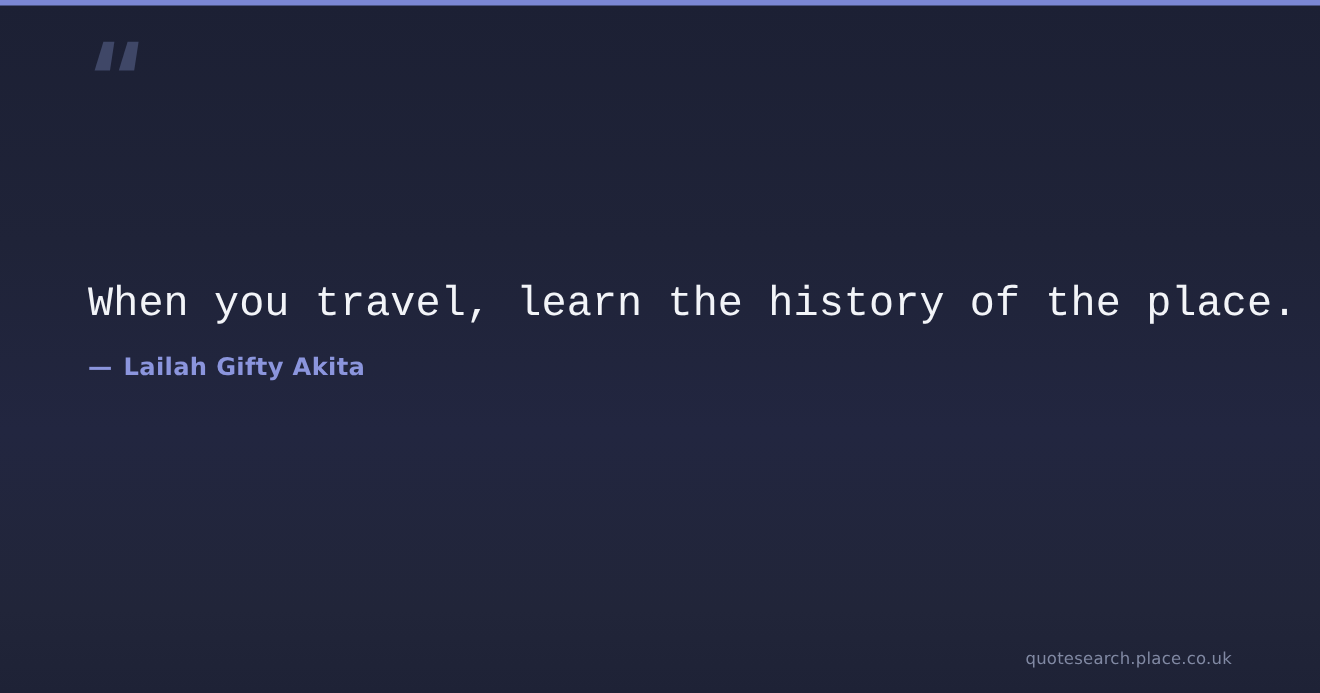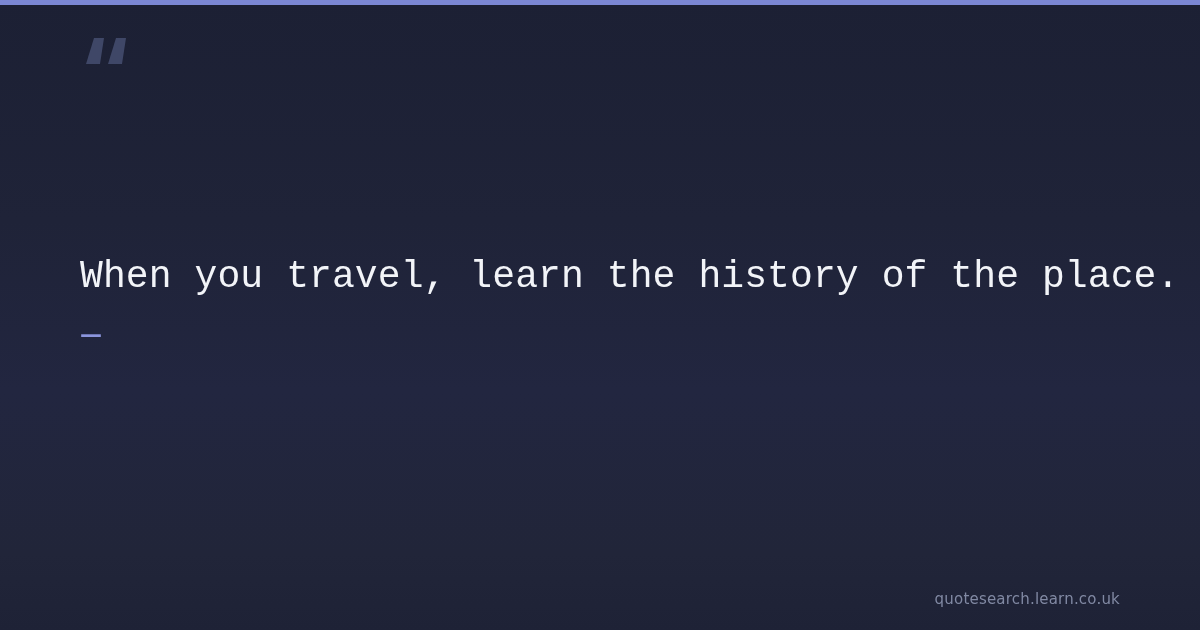--- a/index.html
+++ b/index.html
@@ -104,18 +104,19 @@
     <svg width="60" height="60" viewBox="0 0 60 60" xmlns="http://www.w3.org/2000/svg" aria-hidden="true">
       <path d="M6 42 L14 16 L24 16 L20 42 Z" fill="#3f4767"></path>
       <path d="M28 42 L36 16 L46 16 L42 42 Z" fill="#3f4767"></path>
     </svg>
   </div>
 
   <div class="quote-body">
     <p class="quote-text">When you travel, learn the history of the place.</p>
     <div class="quote-attribution">
       <span class="attribution-dash">—</span>
+      <span class="attribution-name">Lailah Gifty Akita</span>
     </div>
   </div>
 
-  <div class="site-footer">quotesearch.learn.co.uk</div>
+  <div class="site-footer">quotesearch.place.co.uk</div>
 
 </div>
 
 </body></html>

